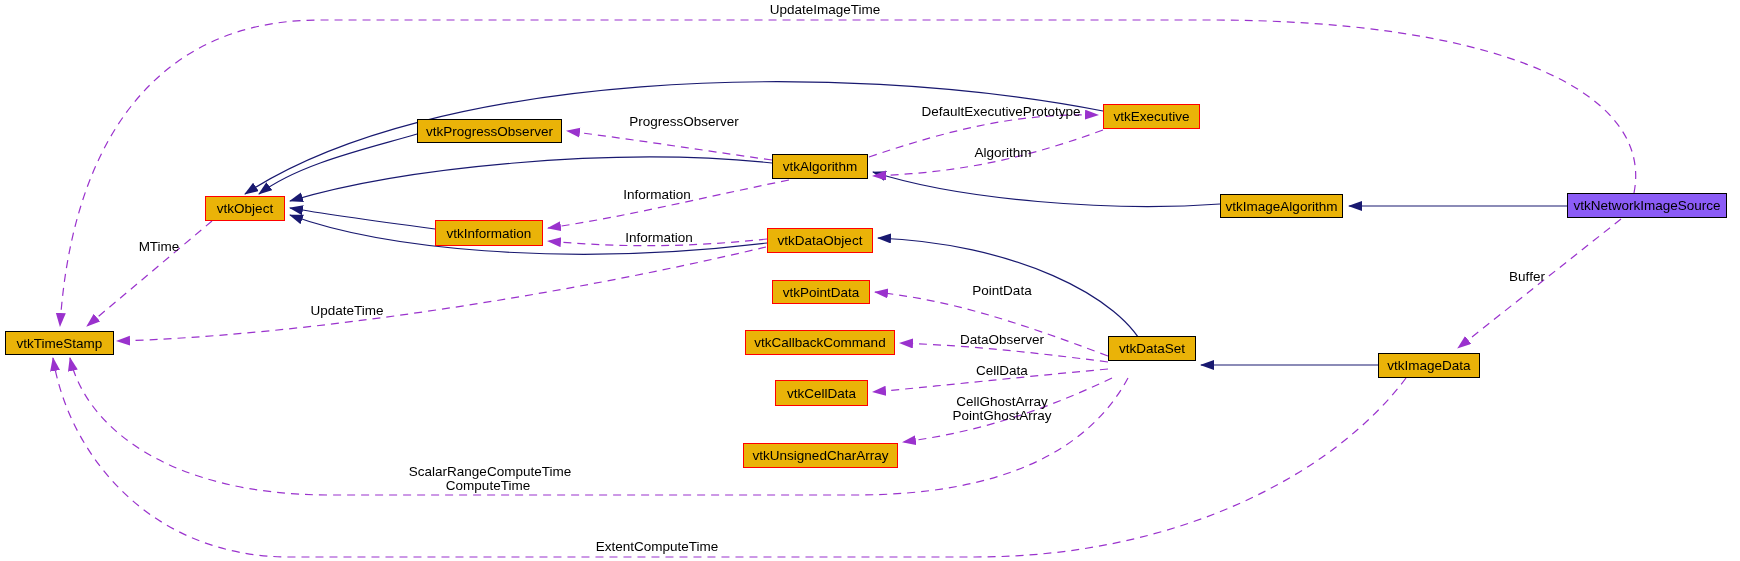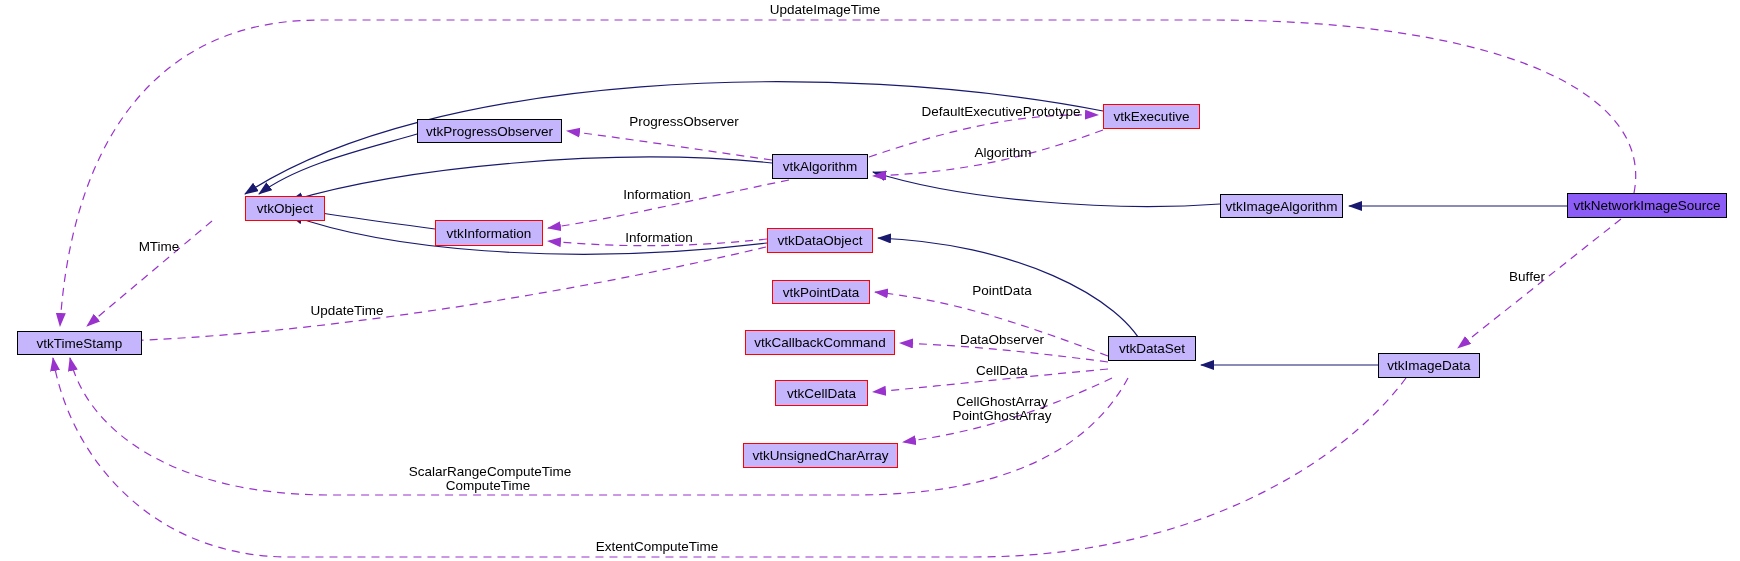--- a/index.html
+++ b/index.html
@@ -15,21 +15,21 @@
     position: absolute;
     left: 0; top: 0;
     width: 1740px; height: 561px;
   }
   .node {
     position: absolute;
     box-sizing: border-box;
     display: flex;
     align-items: center;
     justify-content: center;
-    background: #c4b5fd;
+    background: #eab308;
     border: 1px solid #000000;
     color: #000000;
     font-size: 13.5px;
     white-space: nowrap;
     cursor: pointer;
     z-index: 2;
   }
   .node.red { border: 1.5px solid #ff0000; }
   .node.current {
     background: #8b5cf6;
@@ -85,22 +85,22 @@
       <path d="M1621,219 L1458,348" marker-end="url(#mpurp)"></path>
       <path d="M1108,356 C1015,321 950,300 875,292" marker-end="url(#mpurp)"></path>
       <path d="M1108,362 C1030,352 975,346 900,343" marker-end="url(#mpurp)"></path>
       <path d="M1108,369 C1020,377 950,385 873,392" marker-end="url(#mpurp)"></path>
       <path d="M1112,378 C1040,412 978,432 903,442" marker-end="url(#mpurp)"></path>
       <path d="M1128,378 C1088,452 1000,495 855,495 L330,495 C170,495 86,428 70,358" marker-end="url(#mpurp)"></path>
       <path d="M1406,378 C1336,472 1180,557 975,557 L290,557 C148,557 68,452 53,358" marker-end="url(#mpurp)"></path>
     </g>
   </svg>
 
-  <div class="node" style="left:5px; top:331px; width:125px; height:24px;margin-left:12px;">vtkTimeStamp</div>
-  <div class="node red" style="left:205px; top:196px; width:80px; height:25px;margin-left:40px;">vtkObject</div>
+  <div class="node" style="left:5px; top:331px; width:109px; height:24px;">vtkTimeStamp</div>
+  <div class="node red" style="left:205px; top:196px; width:80px; height:25px;">vtkObject</div>
   <div class="node" style="left:417px; top:119px; width:145px; height:24px;">vtkProgressObserver</div>
   <div class="node red" style="left:435px; top:220px; width:108px; height:26px;">vtkInformation</div>
   <div class="node" style="left:772px; top:154px; width:96px; height:25px;">vtkAlgorithm</div>
   <div class="node red" style="left:767px; top:228px; width:106px; height:25px;">vtkDataObject</div>
   <div class="node red" style="left:772px; top:280px; width:98px; height:24px;">vtkPointData</div>
   <div class="node red" style="left:745px; top:330px; width:150px; height:25px;">vtkCallbackCommand</div>
   <div class="node red" style="left:775px; top:380px; width:93px; height:26px;">vtkCellData</div>
   <div class="node red" style="left:743px; top:431px; width:155px; height:25px;margin-top:12px;">vtkUnsignedCharArray</div>
   <div class="node red" style="left:1103px; top:104px; width:97px; height:25px;">vtkExecutive</div>
   <div class="node" style="left:1220px; top:194px; width:123px; height:24px;">vtkImageAlgorithm</div>

